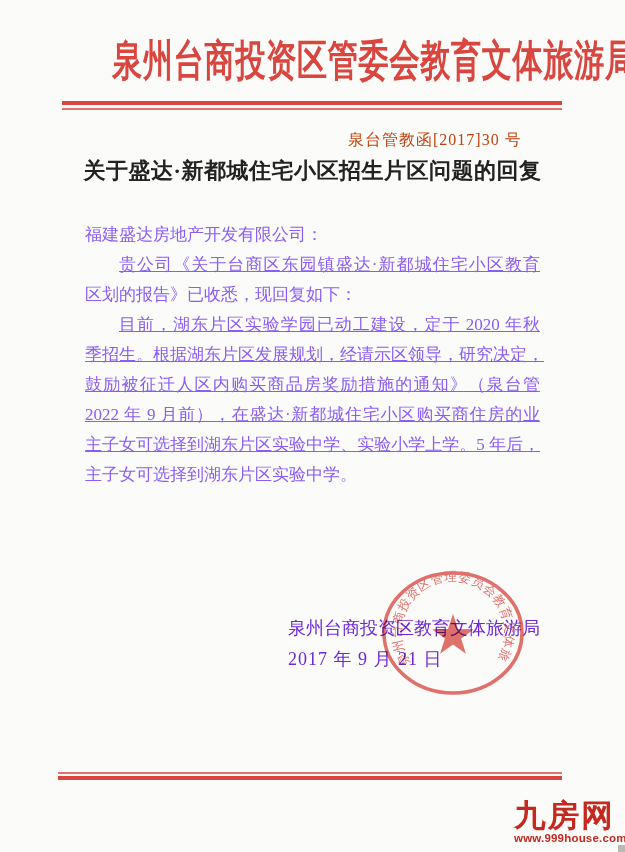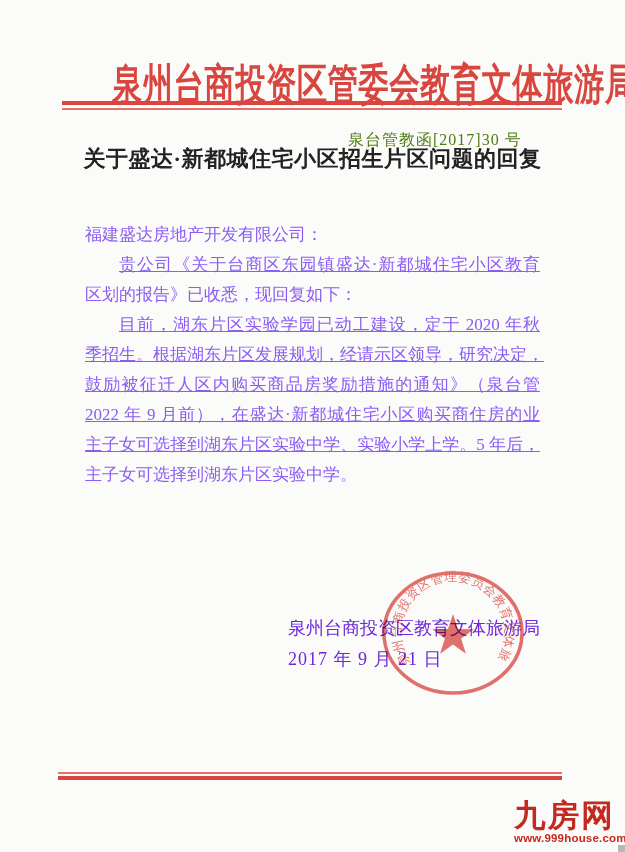--- a/index.html
+++ b/index.html
@@ -15,21 +15,20 @@
     color: #2f2f2f;
   }
 
   
   .agency-head {
     position: absolute;
     top: 32px; left: 0;
     width: 625px;
     text-align: center;
     white-space: nowrap;
-    margin-top: 24px;
   }
   .agency-head .stretch {
     display: inline-block;
     font-size: 43px;
     font-weight: bold;
     color: #d9453f;
     letter-spacing: 1px;
     transform: scaleX(0.70);
     transform-origin: 50% 50%;
   }
@@ -37,27 +36,27 @@
   .rule-head-thick { top: 101px; left: 62px; width: 500px; height: 4px; }
   .rule-head-thin  { top: 108px; left: 62px; width: 500px; height: 2px; background:#e2706b; }
   .rule-foot-thin  { top: 772px; left: 58px; width: 504px; height: 2px; background:#e2706b; }
   .rule-foot-thick { top: 776px; left: 58px; width: 504px; height: 4px; }
 
   
   .doc-number {
     position: absolute;
     top: 130px; left: 348px;
     font-size: 16px;
-    color: #4d7c0f;
+    color: #c2410c;
     letter-spacing: 1px;
     white-space: nowrap;
   }
   .doc-title {
     position: absolute;
-    top: 144px; left: 0;
+    top: 156px; left: 0;
     width: 625px;
     text-align: center;
     font-size: 22px;
     font-weight: bold;
     color: #222;
     letter-spacing: 0.5px;
     white-space: nowrap;
   }
 
   

